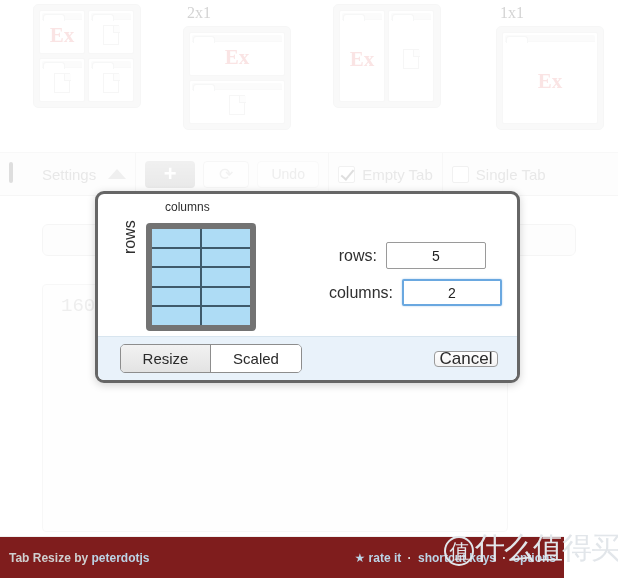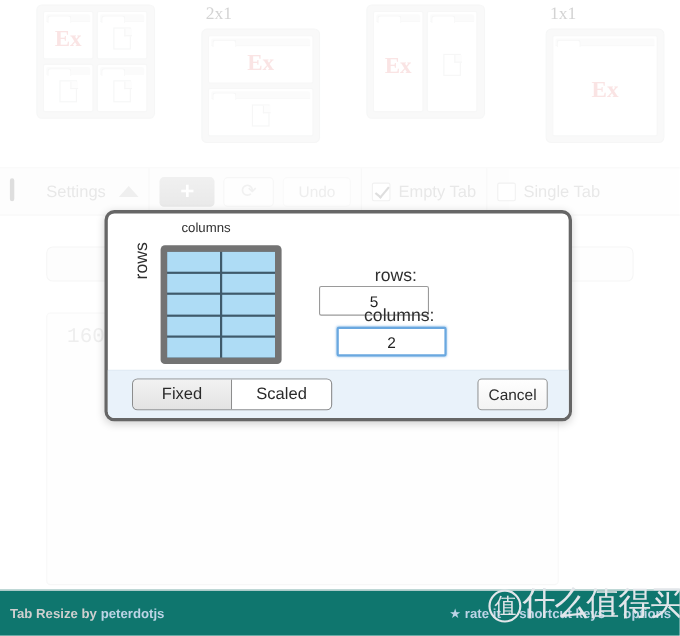--- a/index.html
+++ b/index.html
@@ -140,22 +140,22 @@
     border: 1px solid #eaeaea; border-radius: 4px; background: #fdfdfd;
   }
   .panel-num {
     position: absolute; left: 18px; top: 10px;
     font-size: 19px; color: #cfcfcf;
     font-family: "Liberation Mono", "DejaVu Sans Mono", monospace;
   }
 
   
   .footer {
-    position: absolute; left: 0; top: 536px; width: 618px; height: 42px;
-    border-top: 1px solid #f0f0f0; background: #0f766e;
+    position: absolute; left: 0; top: 536px; width: 564px; height: 42px;
+    border-top: 1px solid #f0f0f0; background: #7f1d1d;
   }
   .footer-left {
     position: absolute; left: 9px; top: 14px; font-size: 12px; color: #cfcfcf;
     font-weight: bold;
   }
   .footer-left .author { color: #bcd4e6; }
   .footer-right {
     position: absolute; right: 8px; top: 14px; font-size: 12px;
     color: #bcd4e6; font-weight: bold; white-space: nowrap;
   }
@@ -202,21 +202,21 @@
     background: #737373; border-radius: 4px; padding: 6px;
   }
   .grid-inner {
     width: 100%; height: 100%;
     display: grid; gap: 2px;
     background: #3f5a6b;
   }
   .gcell { background: #aedcf5; }
 
   .field-row {
-    position: absolute; display: flex; align-items: center; flex-direction: column;
+    position: absolute; display: flex; align-items: center;
   }
   .field-row.r1 { left: 192px; top: 48px; }
   .field-row.r2 { left: 208px; top: 85px; }
   .field-label {
     width: 96px; text-align: right; font-size: 16px; color: #2f2f2f;
     padding-right: 9px;
   }
   .field-input {
     width: 100px; height: 27px; text-align: center;
     font-size: 14px; color: #222;
@@ -246,23 +246,23 @@
     cursor: default;
   }
   .seg-item.active {
     background: linear-gradient(#f2f2f2,#e3e3e3);
     border-right: 1px solid #8d8d8d;
   }
   .right-btns {
     margin-left: auto; margin-right: 19px; display: flex; gap: 6px;
   }
   .btn-cancel {
-    width: 64px; height: 29px; border: 1px solid #9a9a9a; border-radius: 4px;
+    width: 64px; height: 16px; border: 1px solid #9a9a9a; border-radius: 4px;
     background: linear-gradient(#ffffff,#f3f3f3);
-    font-size: 14px; color: #2a2a2a;
+    font-size: 17px; color: #2a2a2a;
     display: flex; align-items: center; justify-content: center;
   }
   .btn-save {
     width: 58px; height: 29px; border: 1px solid #000; border-radius: 4px;
     background: linear-gradient(#3a3a3a,#0a0a0a);
     font-size: 15px; color: #ffffff; font-weight: bold;
     display: flex; align-items: center; justify-content: center;
   }
 </style>
 </head>
@@ -411,21 +411,21 @@
       </div>
 
       <div class="field-row r2">
         <span class="field-label">columns:</span>
         <input class="field-input focused" type="text" value="2" style="">
       </div>
     </div>
 
     <div class="dialog-footer">
       <div class="seg">
-        <div class="seg-item active">Fixed</div>
+        <div class="seg-item active">Resize</div>
         <div class="seg-item">Scaled</div>
       </div>
       <div class="right-btns">
         <div class="btn-cancel">Cancel</div>
       </div>
     </div>
   </div>
 
 </div>
 

